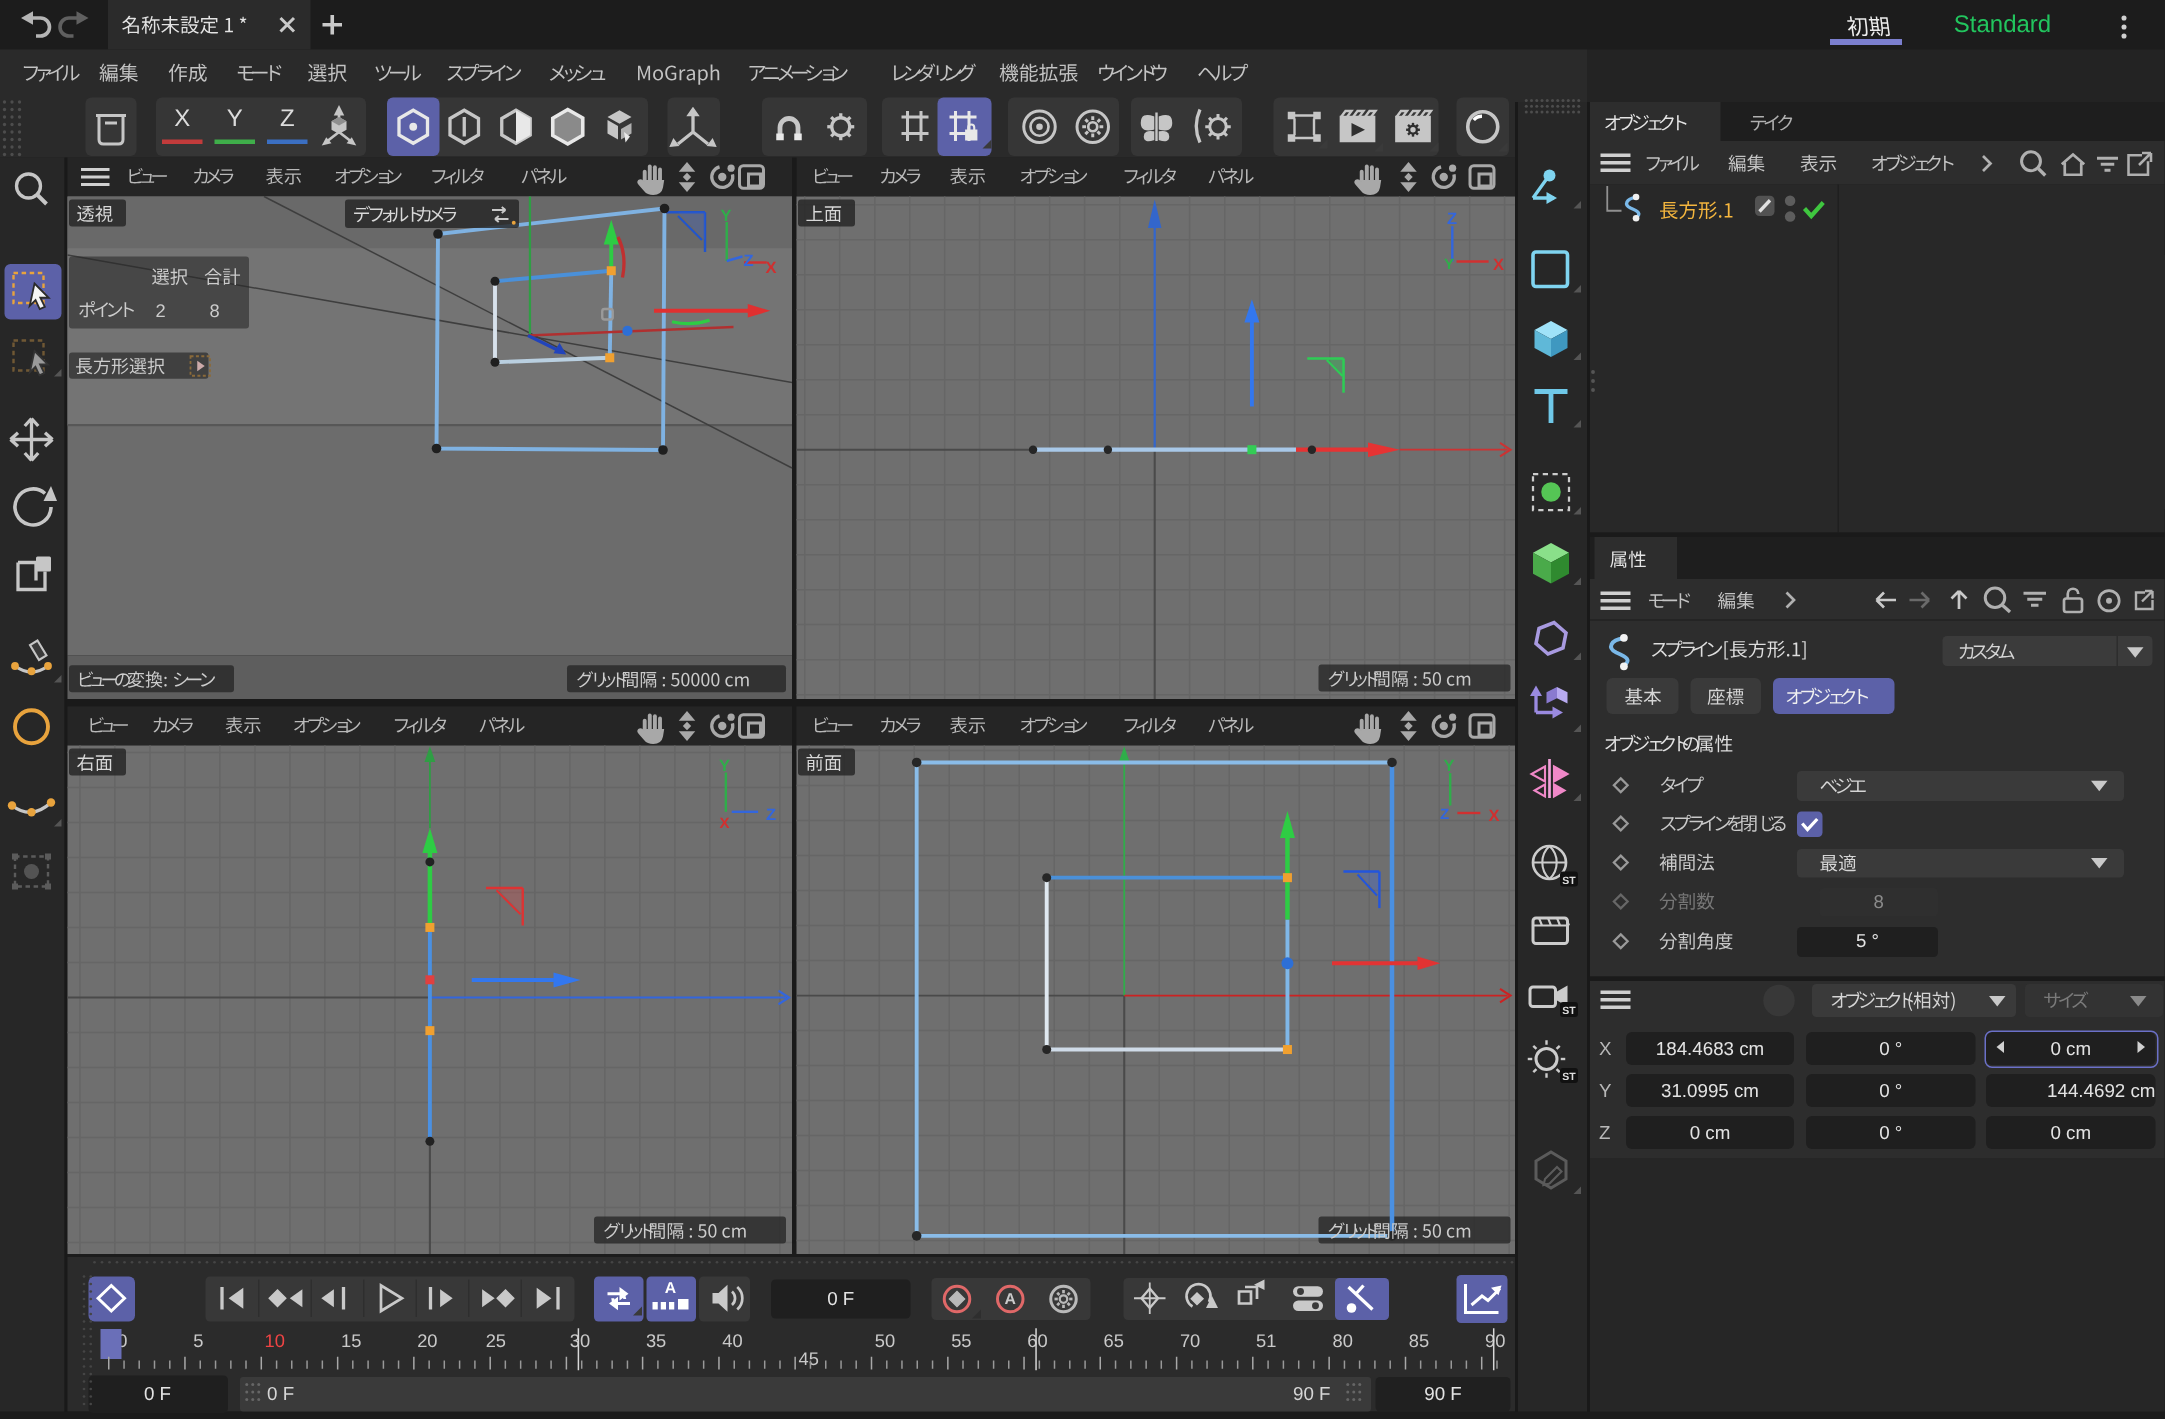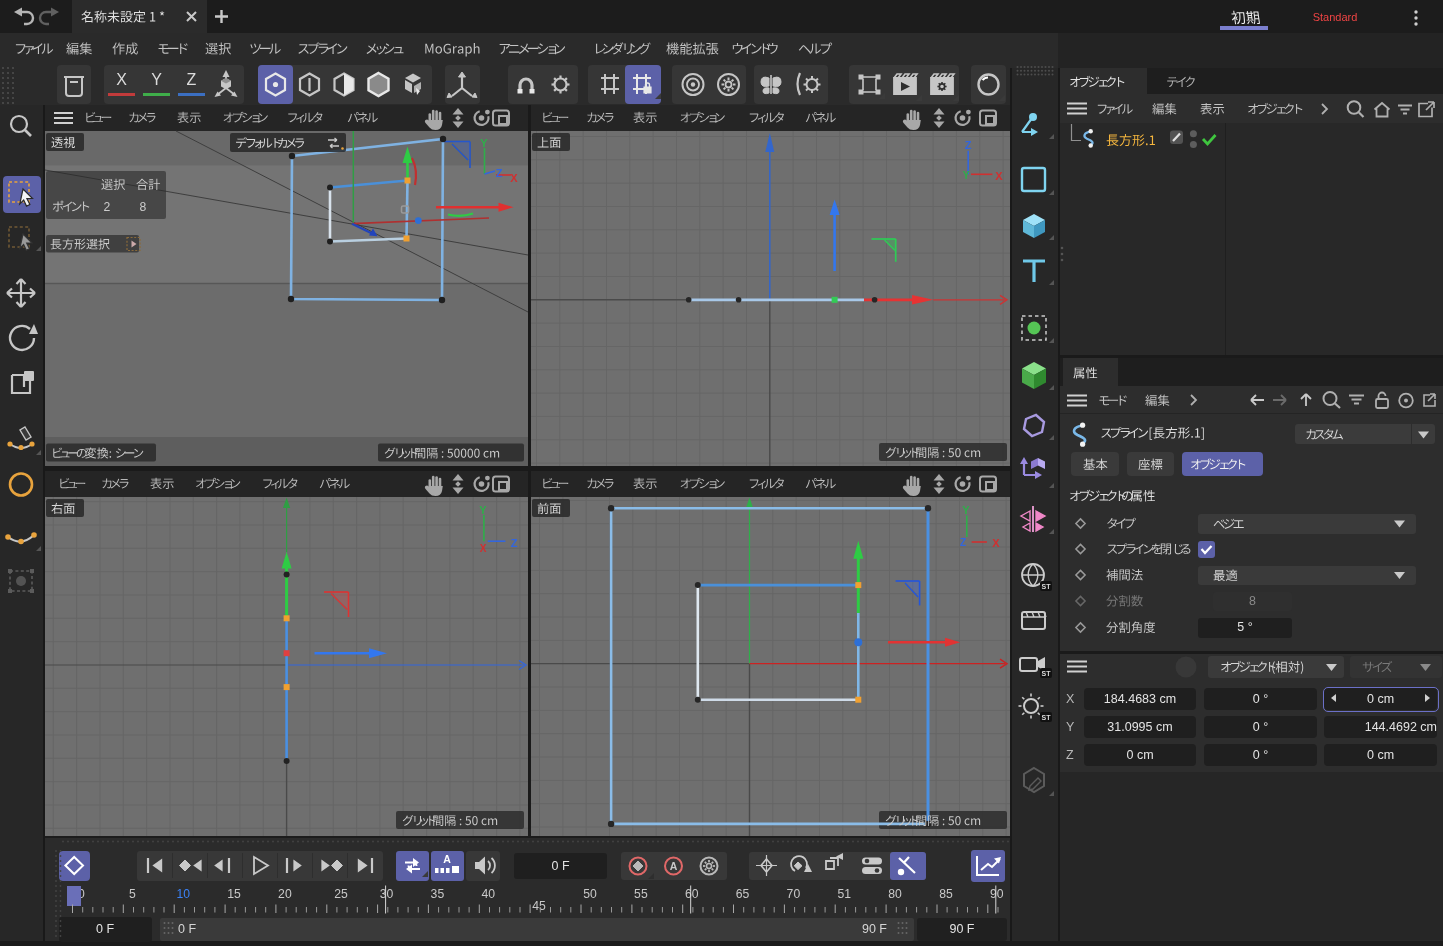--- a/index.html
+++ b/index.html
@@ -12,21 +12,21 @@
 <div class="a" style="left:45.0px;top:105.0px;width:483.0px;height:26.0px;background:#252525;"></div>
 <div class="a" style="left:531.0px;top:105.0px;width:479.0px;height:26.0px;background:#252525;"></div>
 <div class="a" style="left:528.0px;top:105.0px;width:3.0px;height:732.0px;background:#1a1a1a;"></div>
 <div class="a" style="left:45.0px;top:466.0px;width:965.0px;height:5.0px;background:#1a1a1a;"></div>
 <div class="a" style="left:45.0px;top:471.0px;width:483.0px;height:26.0px;background:#252525;"></div>
 <div class="a" style="left:531.0px;top:471.0px;width:479.0px;height:26.0px;background:#252525;"></div>
 <div class="a" style="left:45.0px;top:829.0px;width:965.0px;height:9.0px;background:#1c1c1c;"></div>
 <div class="a" style="left:45.0px;top:838.0px;width:965.0px;height:103.0px;background:#2b2b2b;"></div>
 <div class="a" style="left:0.0px;top:941.0px;width:1443.0px;height:5.0px;background:#1b1b1b;"></div>
 <div class="a" style="left:1220.0px;top:26.0px;width:48.0px;height:3.6px;background:#7b7fce;"></div>
-<div class="a" style="left:1300.0px;top:6.0px;width:70.0px;height:22.0px;font-size:11px;color:#ef4444;text-align:center;line-height:22.0px;">Standard</div>
+<div class="a" style="left:1300.0px;top:6.0px;width:70.0px;height:22.0px;font-size:16px;color:#22c55e;text-align:center;line-height:22.0px;">Standard</div>
 <div class="a" style="left:57.0px;top:65.0px;width:34.0px;height:39.0px;background:#363636;border-radius:4px;"></div>
 <div class="a" style="left:104.0px;top:65.0px;width:140.0px;height:39.0px;background:#363636;border-radius:4px;"></div>
 <div class="a" style="left:258.0px;top:65.0px;width:173.5px;height:39.0px;background:#363636;border-radius:4px;"></div>
 <div class="a" style="left:445.0px;top:65.0px;width:35.0px;height:39.0px;background:#363636;border-radius:4px;"></div>
 <div class="a" style="left:508.0px;top:65.0px;width:70.0px;height:39.0px;background:#363636;border-radius:4px;"></div>
 <div class="a" style="left:588.0px;top:65.0px;width:73.0px;height:39.0px;background:#363636;border-radius:4px;"></div>
 <div class="a" style="left:672.0px;top:65.0px;width:74.0px;height:39.0px;background:#363636;border-radius:4px;"></div>
 <div class="a" style="left:754.0px;top:65.0px;width:74.0px;height:39.0px;background:#363636;border-radius:4px;"></div>
 <div class="a" style="left:849.0px;top:65.0px;width:110.0px;height:39.0px;background:#363636;border-radius:4px;"></div>
 <div class="a" style="left:971.0px;top:65.0px;width:35.0px;height:39.0px;background:#363636;border-radius:4px;"></div>
@@ -103,24 +103,24 @@
 <div class="a" style="left:465.5px;top:850.5px;width:34.0px;height:30.0px;background:#383838;border-radius:3px;"></div>
 <div class="a" style="left:514.0px;top:853.0px;width:93.0px;height:26.0px;background:#1f1f1f;border-radius:3px;"></div>
 <div class="a" style="left:514.0px;top:853.0px;width:93.0px;height:26.0px;font-size:12.5px;color:#e3e3e3;text-align:center;line-height:26.0px;">0 F</div>
 <div class="a" style="left:620.5px;top:852.0px;width:106.0px;height:28.0px;background:#383838;border-radius:3px;"></div>
 <div class="a" style="left:666.0px;top:859.0px;width:15.0px;height:14.0px;font-size:10.5px;color:#c9c9c9;text-align:center;line-height:14.0px;font-weight:700;">A</div>
 <div class="a" style="left:748.8px;top:852.0px;width:176.8px;height:28.0px;background:#383838;border-radius:3px;"></div>
 <div class="a" style="left:890.4px;top:852.0px;width:35.2px;height:28.0px;background:#5c61a8;border-radius:3px;"></div>
 <div class="a" style="left:970.6px;top:850.4px;width:34.6px;height:31.2px;background:#5c61a8;border-radius:3px;"></div>
 <div class="a" style="left:69.5px;top:887.0px;width:24.0px;height:14.0px;font-size:12.2px;color:#c9c9c9;text-align:center;line-height:14.0px;">0</div>
 <div class="a" style="left:120.3px;top:887.0px;width:24.0px;height:14.0px;font-size:12.2px;color:#c9c9c9;text-align:center;line-height:14.0px;">5</div>
-<div class="a" style="left:171.2px;top:887.0px;width:24.0px;height:14.0px;font-size:12.2px;color:#3b82f6;text-align:center;line-height:14.0px;">10</div>
+<div class="a" style="left:171.2px;top:887.0px;width:24.0px;height:14.0px;font-size:12.2px;color:#ef4444;text-align:center;line-height:14.0px;">10</div>
 <div class="a" style="left:222.1px;top:887.0px;width:24.0px;height:14.0px;font-size:12.2px;color:#c9c9c9;text-align:center;line-height:14.0px;">15</div>
 <div class="a" style="left:272.9px;top:887.0px;width:24.0px;height:14.0px;font-size:12.2px;color:#c9c9c9;text-align:center;line-height:14.0px;">20</div>
-<div class="a" style="left:323.8px;top:887.0px;width:24.0px;height:14.0px;font-size:12.2px;color:#c9c9c9;text-align:right;line-height:14.0px;">25</div>
+<div class="a" style="left:323.8px;top:887.0px;width:24.0px;height:14.0px;font-size:12.2px;color:#c9c9c9;text-align:left;line-height:14.0px;">25</div>
 <div class="a" style="left:374.6px;top:887.0px;width:24.0px;height:14.0px;font-size:12.2px;color:#c9c9c9;text-align:center;line-height:14.0px;">30</div>
 <div class="a" style="left:425.4px;top:887.0px;width:24.0px;height:14.0px;font-size:12.2px;color:#c9c9c9;text-align:center;line-height:14.0px;">35</div>
 <div class="a" style="left:476.3px;top:887.0px;width:24.0px;height:14.0px;font-size:12.2px;color:#c9c9c9;text-align:center;line-height:14.0px;">40</div>
 <div class="a" style="left:527.1px;top:887.0px;width:24.0px;height:14.0px;font-size:12.2px;color:#c9c9c9;text-align:center;line-height:14.0px;margin-top:12px;">45</div>
 <div class="a" style="left:578.0px;top:887.0px;width:24.0px;height:14.0px;font-size:12.2px;color:#c9c9c9;text-align:center;line-height:14.0px;">50</div>
 <div class="a" style="left:628.9px;top:887.0px;width:24.0px;height:14.0px;font-size:12.2px;color:#c9c9c9;text-align:center;line-height:14.0px;">55</div>
 <div class="a" style="left:679.7px;top:887.0px;width:24.0px;height:14.0px;font-size:12.2px;color:#c9c9c9;text-align:center;line-height:14.0px;">60</div>
 <div class="a" style="left:730.5px;top:887.0px;width:24.0px;height:14.0px;font-size:12.2px;color:#c9c9c9;text-align:center;line-height:14.0px;">65</div>
 <div class="a" style="left:781.4px;top:887.0px;width:24.0px;height:14.0px;font-size:12.2px;color:#c9c9c9;text-align:center;line-height:14.0px;">70</div>
 <div class="a" style="left:832.2px;top:887.0px;width:24.0px;height:14.0px;font-size:12.2px;color:#c9c9c9;text-align:center;line-height:14.0px;">51</div>

